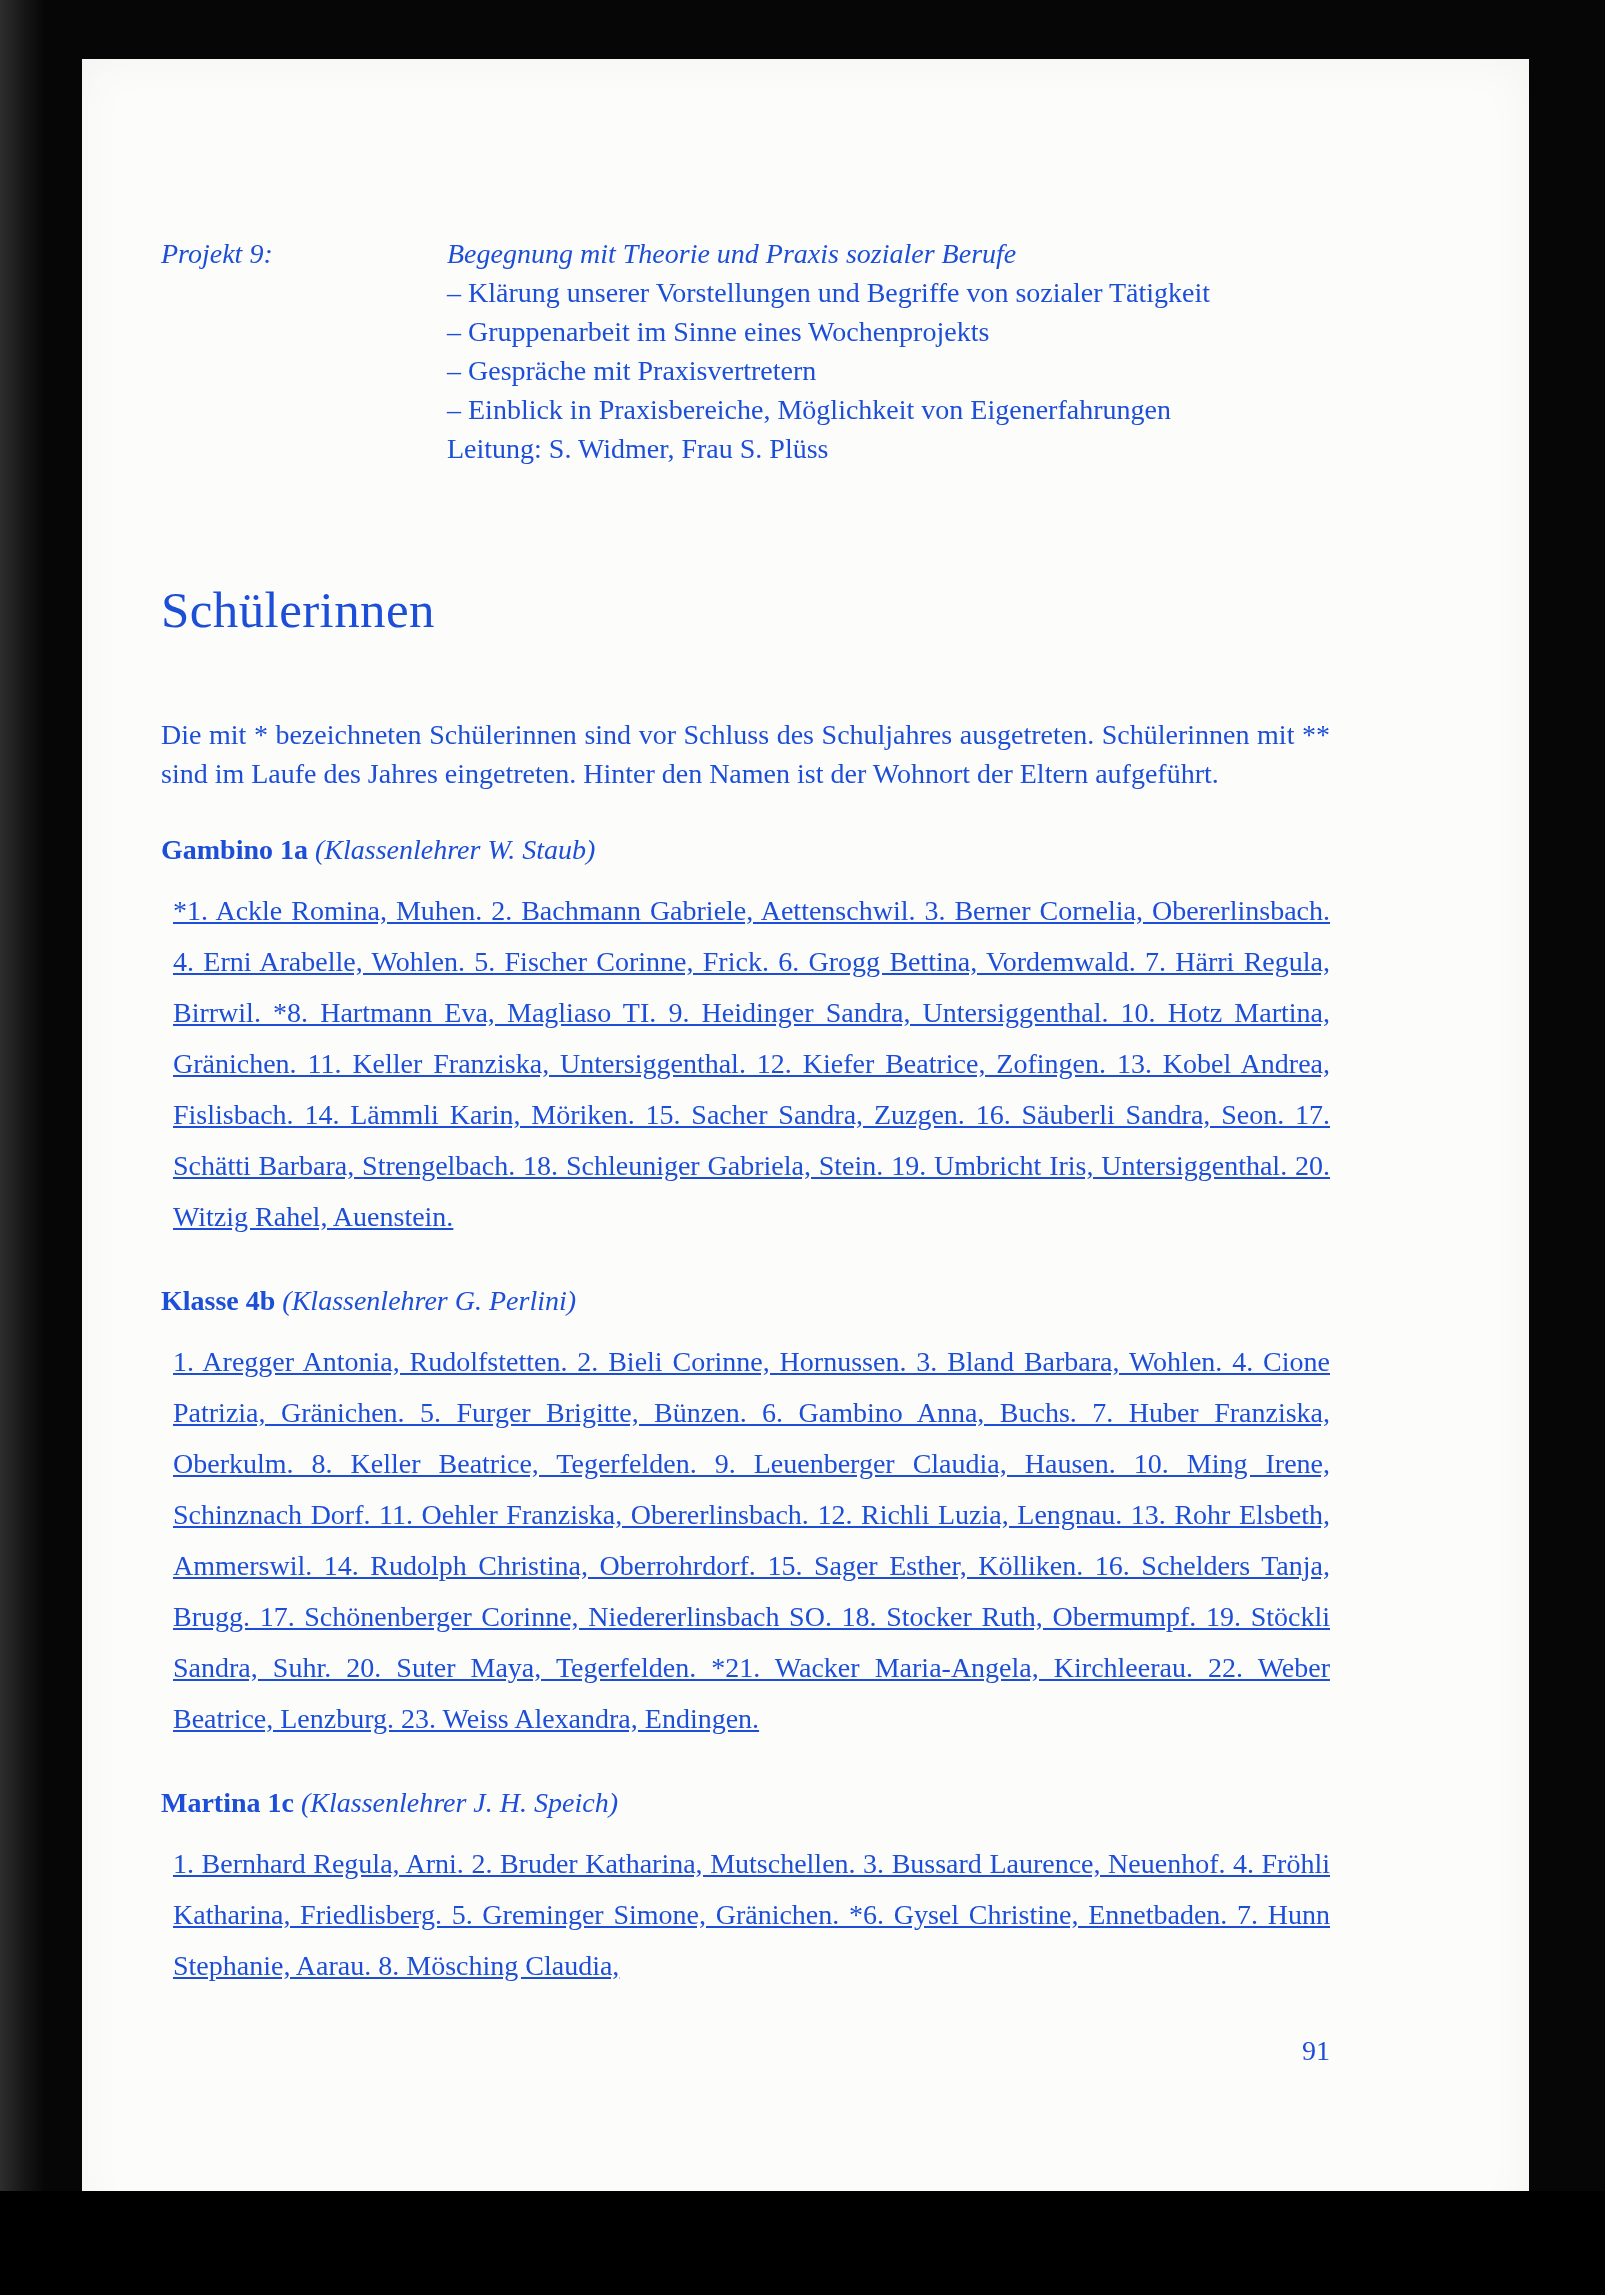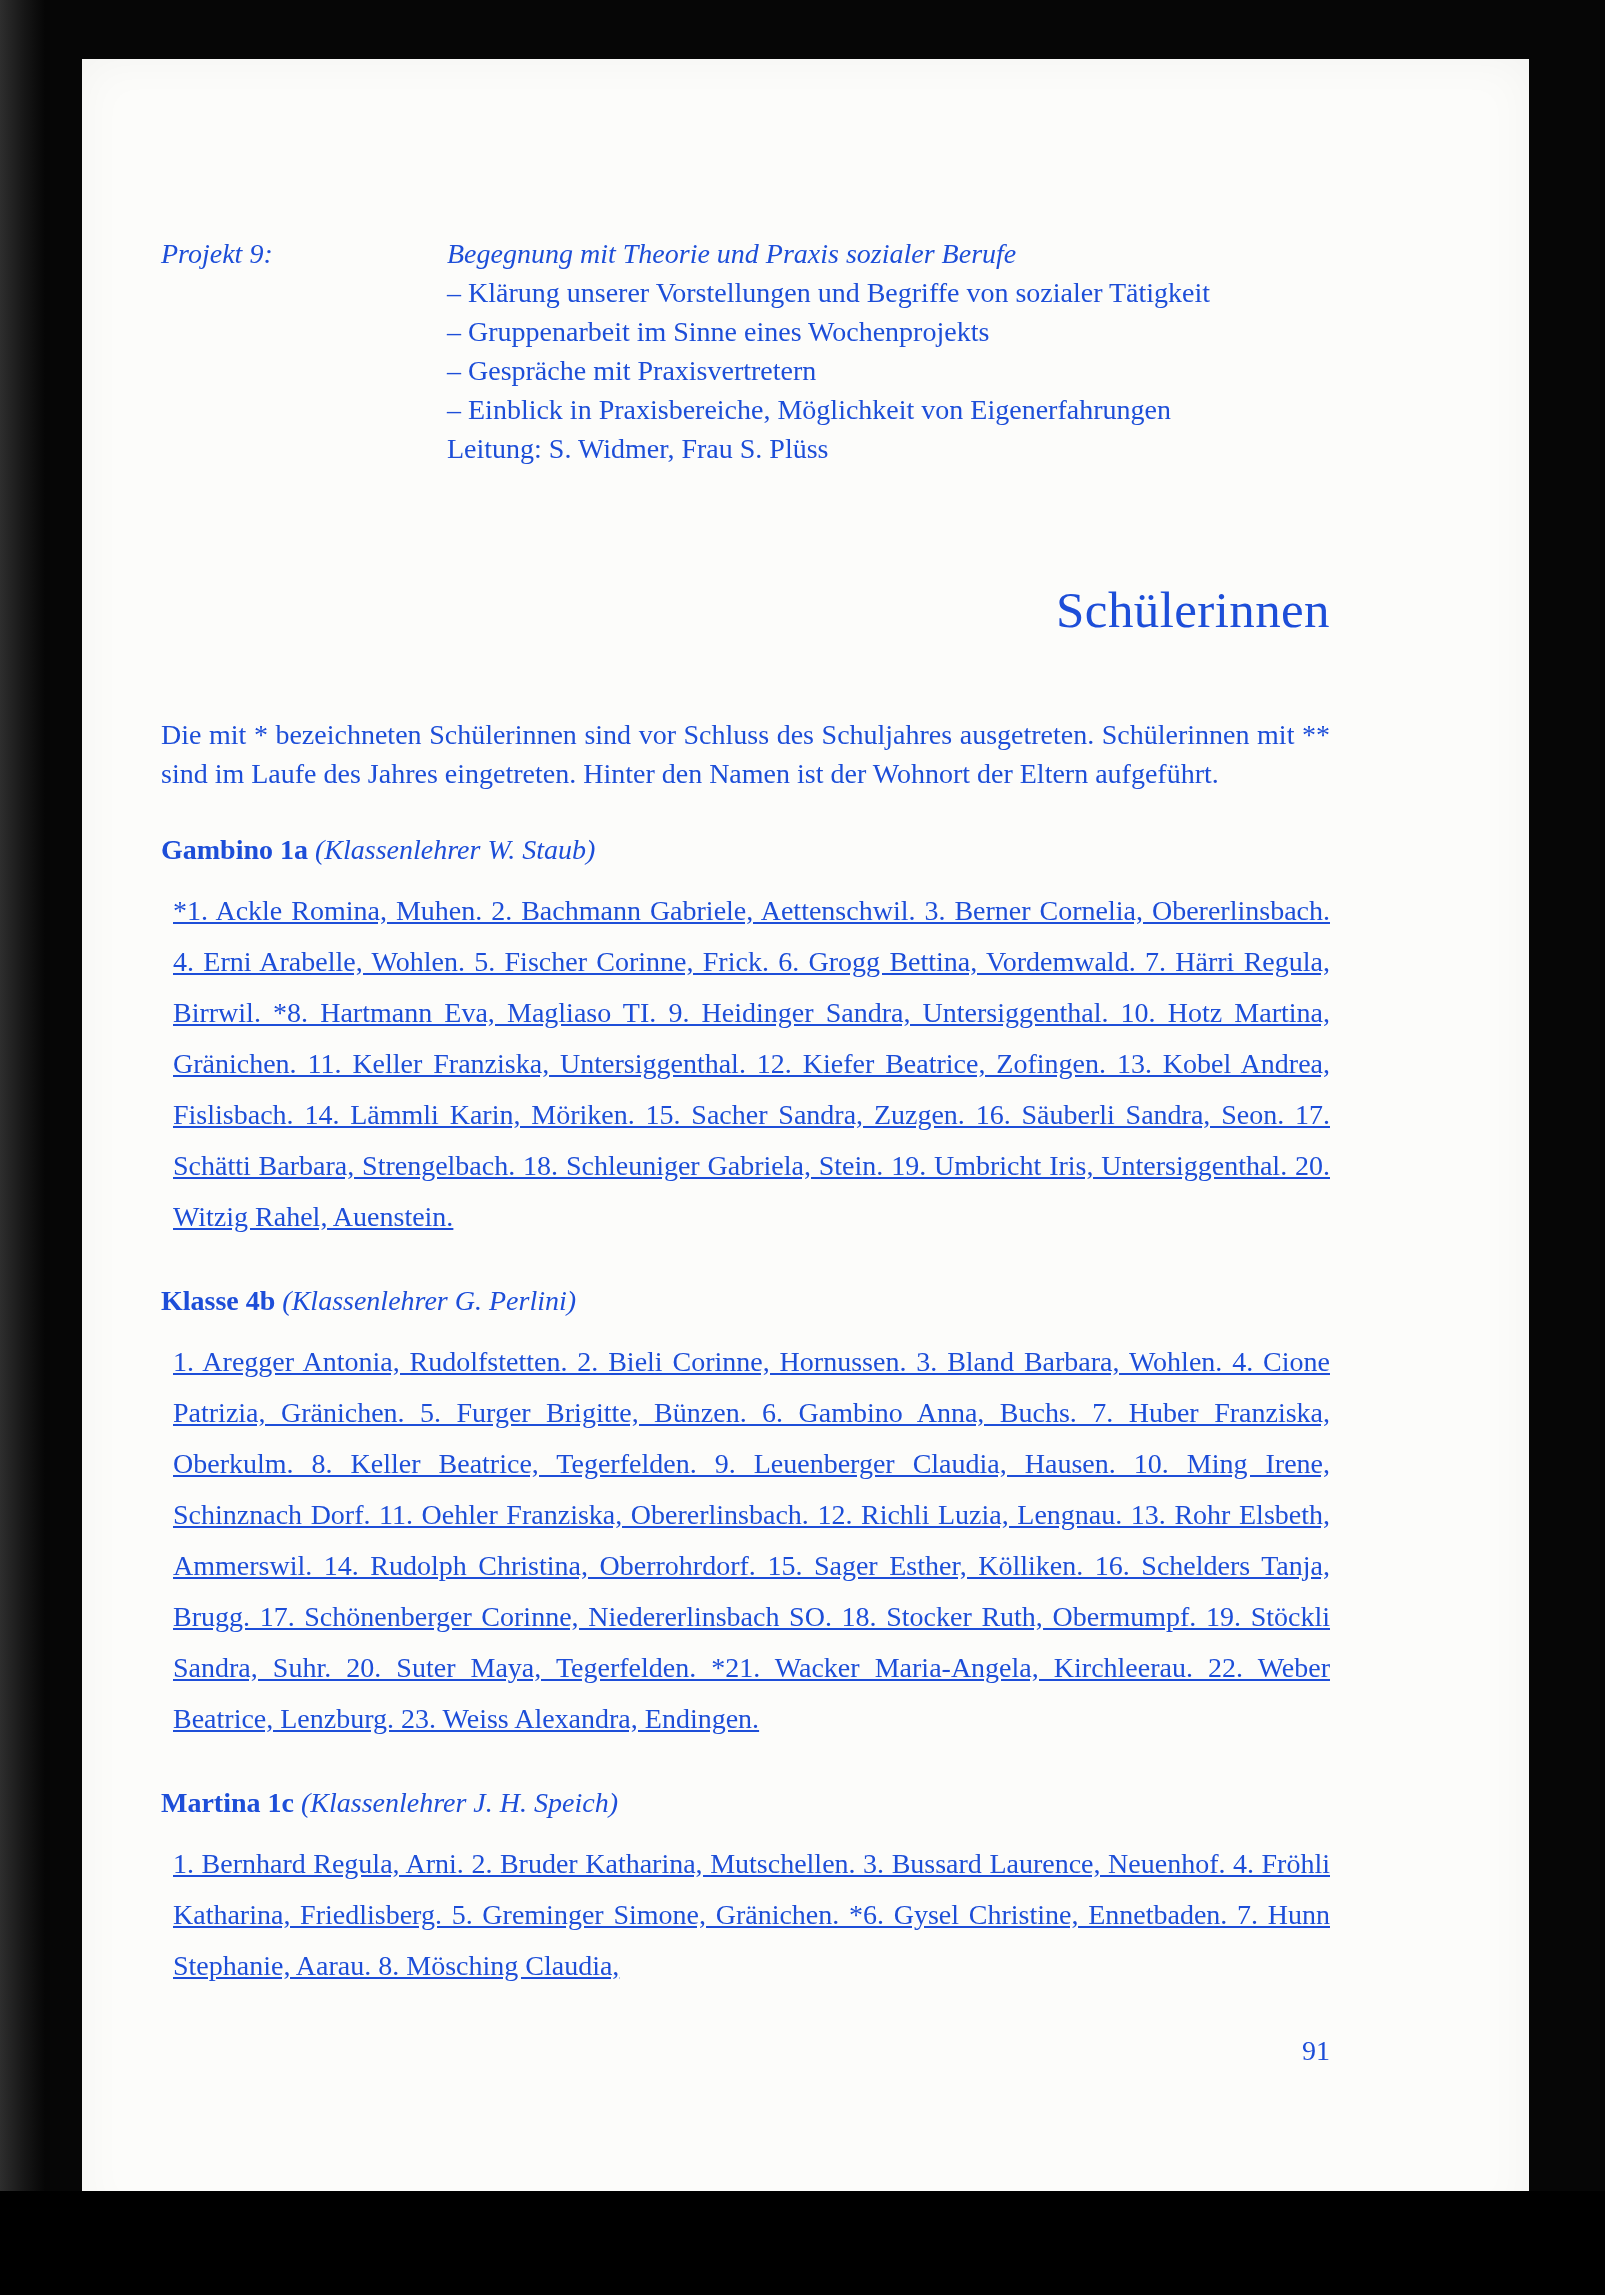--- a/index.html
+++ b/index.html
@@ -55,21 +55,20 @@
   }
   .leitung-line { }
 
   
   .section-heading {
     margin: 114px 0 0 0;
     font-size: 51px;
     line-height: 56px;
     font-weight: 400;
     letter-spacing: 0.4px;
-    text-align: right;
   }
 
   .intro-paragraph {
     margin: 77px 0 0 0;
     font-size: 28px;
     line-height: 39px;
     text-align: justify;
   }
 
   

